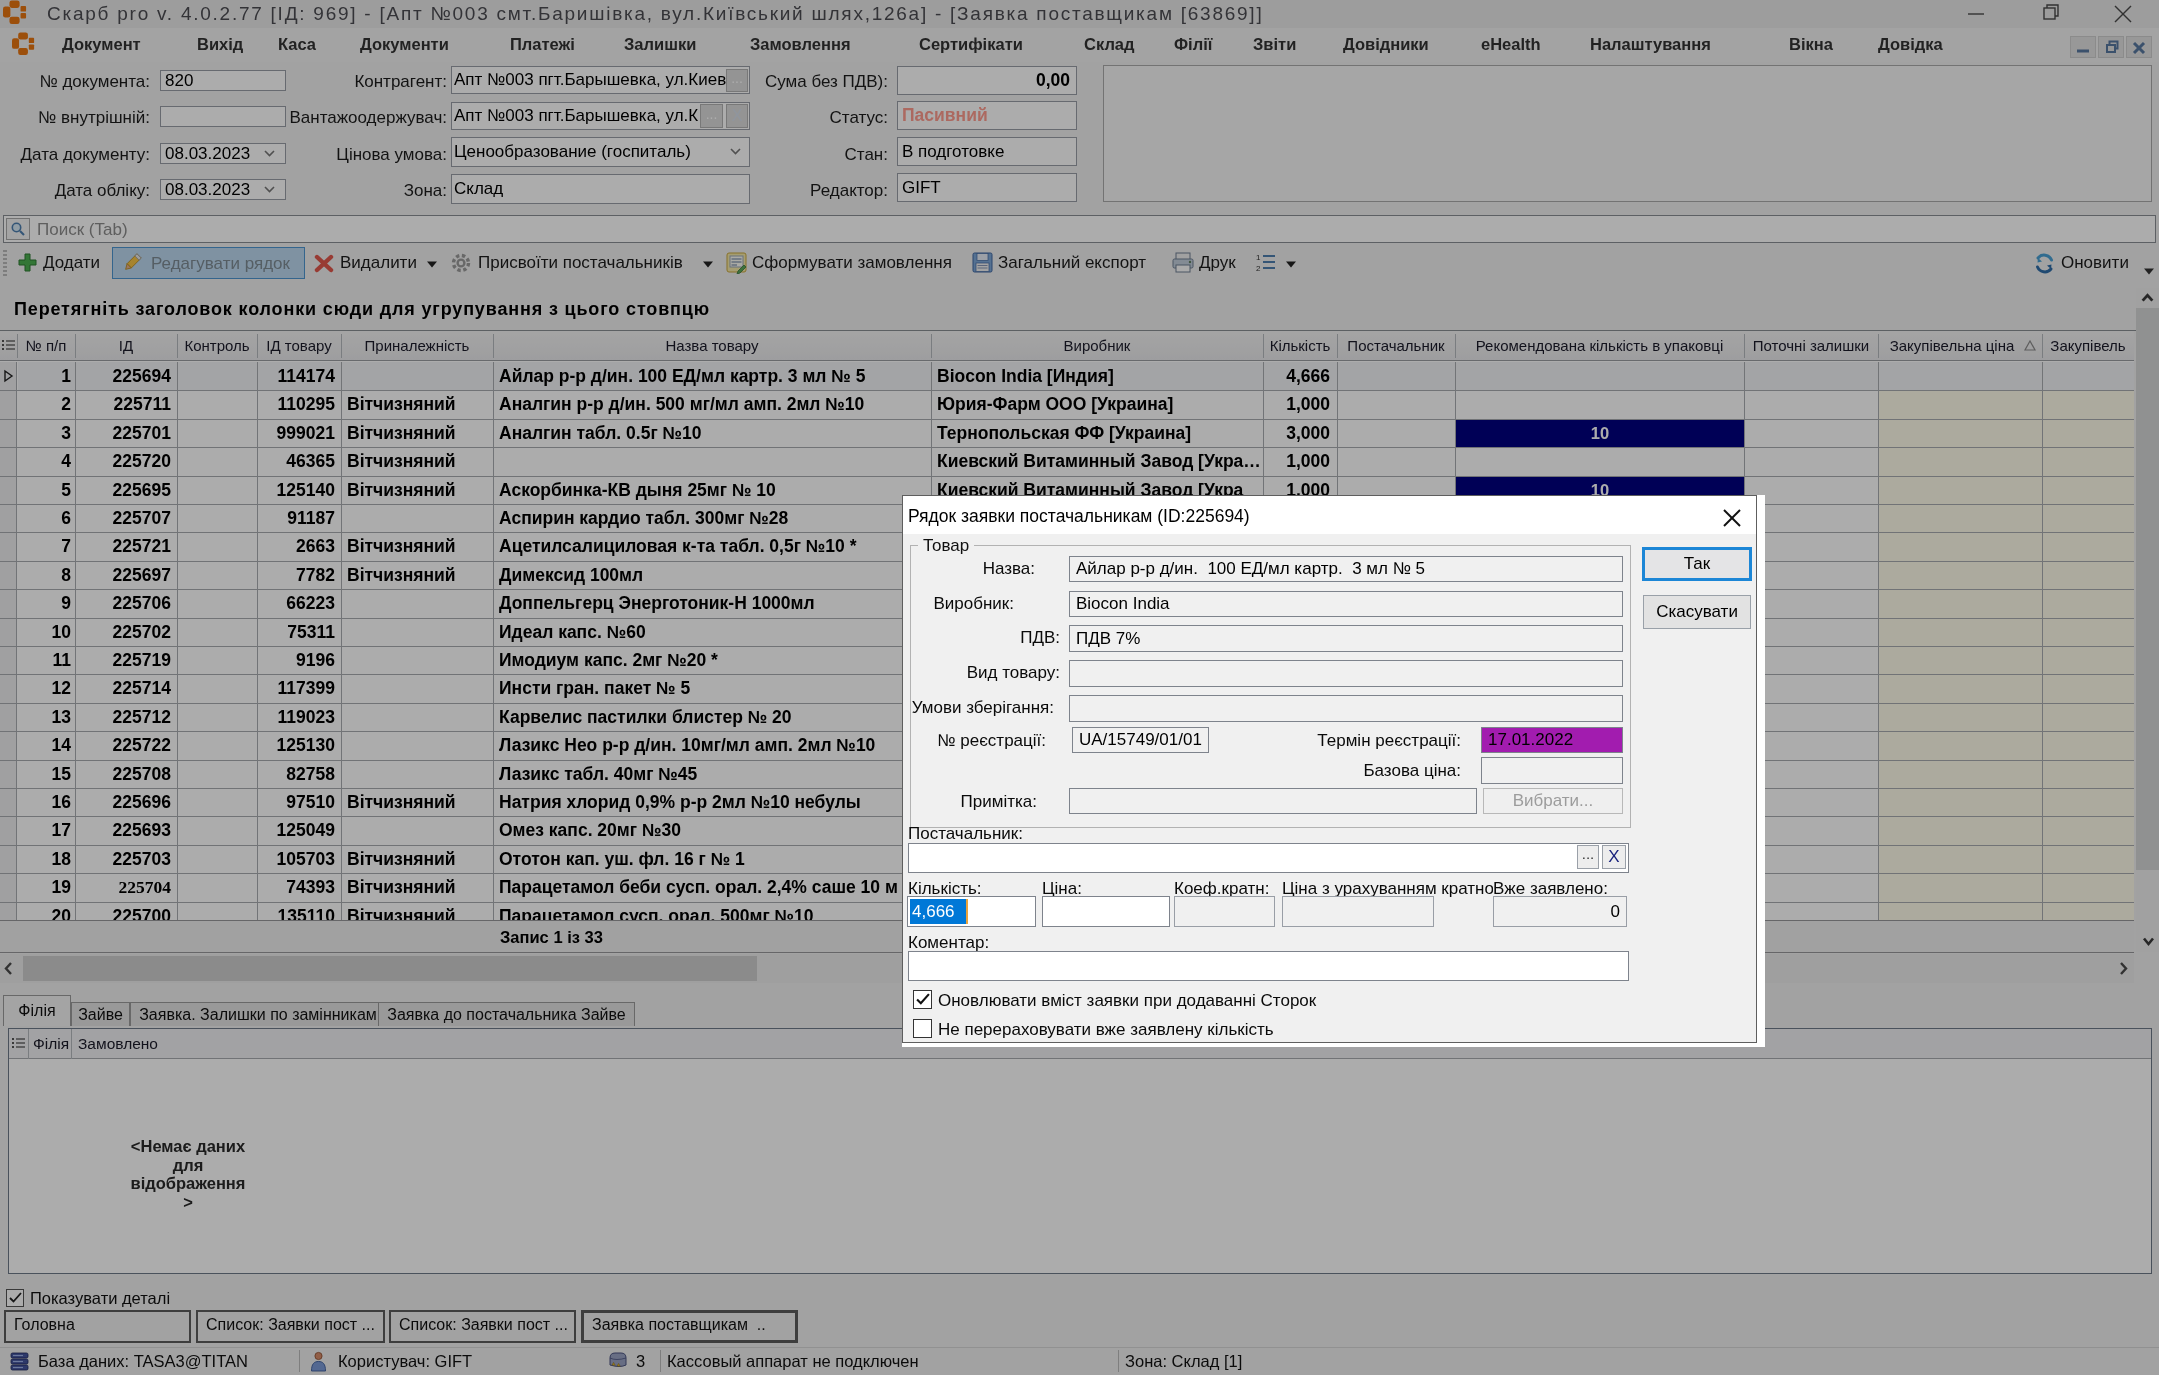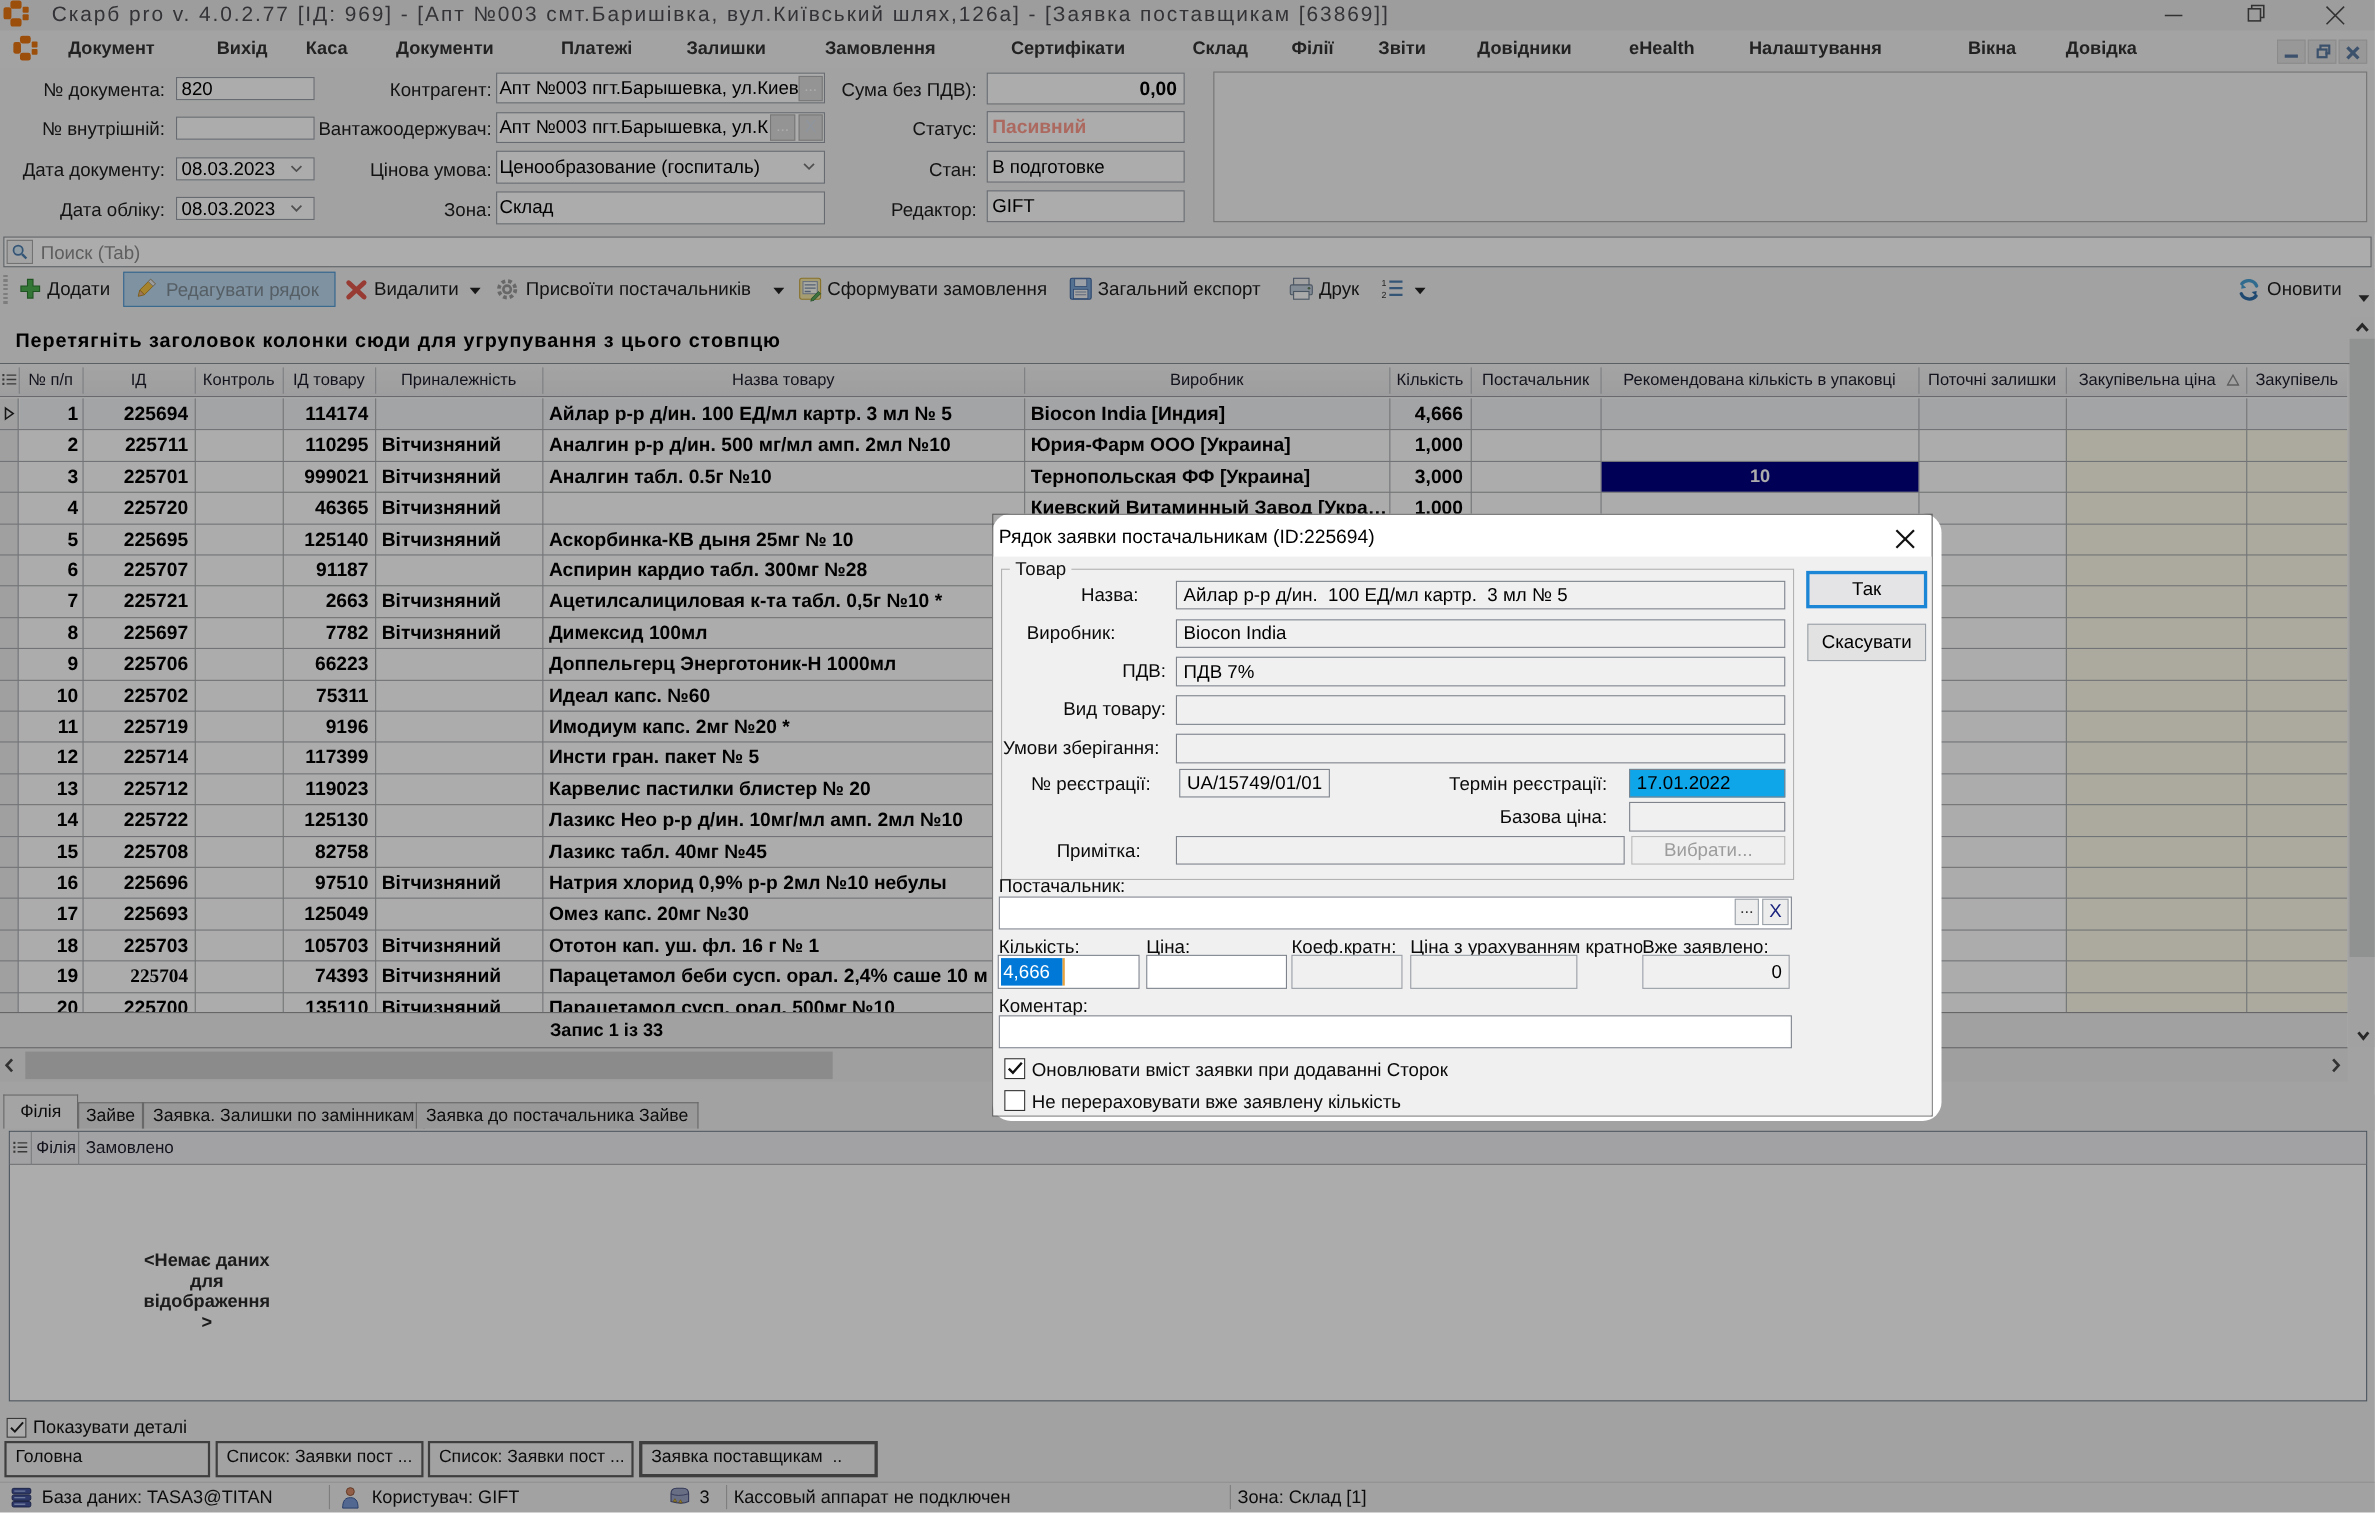--- a/index.html
+++ b/index.html
@@ -492,21 +492,21 @@
       <path d="M6 15 l1.6-2.6 1.6 2.9 z" fill="#E8C030" stroke="#8A6A10" stroke-width="0.5"></path>
       <path d="M11 16 l1.6-2.6 1.6 2.9 z" fill="#E8C030" stroke="#8A6A10" stroke-width="0.5"></path>
     </svg>
 <div class="a" style="left:636px;top:1352px;font-size:16.5px;color:#111;">3</div>
 <div class="a" style="left:660px;top:1350px;width:1px;height:22px;background:#BBB;"></div>
 <div class="a" style="left:667px;top:1352px;font-size:16.5px;color:#111;">Кассовый аппарат не подключен</div>
 <div class="a" style="left:1118px;top:1350px;width:1px;height:22px;background:#BBB;"></div>
 <div class="a" style="left:1125px;top:1352px;font-size:16.5px;color:#111;">Зона: Склад [1]</div>
 </div>
 
-<div class="a" id="dlg" style="left:902px;top:467px;width:863px;height:552px;background:#fff;font-size:17px;border-radius:17px;">
+<div class="a" id="dlg" style="left:902px;top:495px;width:863px;height:552px;background:#fff;font-size:17px;">
 <div class="a" style="left:0;top:0;width:855px;height:548px;border:1px solid #5E5E5E;"></div>
 <div class="a" style="left:6px;top:11px;font-size:17.5px;color:#000;">Рядок заявки постачальникам (ID:225694)</div>
 <svg class="a" style="left:820px;top:13px" width="20" height="20" viewBox="0 0 20 20">
       <g stroke="#111" stroke-width="2">
         <line x1="2" y1="2" x2="18" y2="18"></line>
         <line x1="18" y1="2" x2="2" y2="18"></line>
       </g>
     </svg>
 <div class="a" style="left:1px;top:39px;width:853px;height:508px;background:#F0F0F0;"></div>
 <div class="a" style="left:8px;top:50px;width:721px;height:283px;border:1px solid #B2B2B2;"></div>
@@ -517,21 +517,21 @@
 <div class="a" style="left:167px;top:96px;width:554px;height:26px;background:#F0F0F0;border:1px solid #7E838C;padding:0 6px;line-height:24px;color:#000;white-space:nowrap;overflow:hidden;">Biocon India</div>
 <div class="a" style="left:-262px;top:133px;width:420px;text-align:right;color:#0a0a0a;white-space:nowrap;">ПДВ:</div>
 <div class="a" style="left:167px;top:130px;width:554px;height:27px;background:#F0F0F0;border:1px solid #7E838C;padding:0 6px;line-height:25px;color:#000;white-space:nowrap;overflow:hidden;">ПДВ 7%</div>
 <div class="a" style="left:-262px;top:168px;width:420px;text-align:right;color:#0a0a0a;white-space:nowrap;">Вид товару:</div>
 <div class="a" style="left:167px;top:165px;width:554px;height:27px;background:#F0F0F0;border:1px solid #7E838C;padding:0 6px;line-height:25px;color:#000;white-space:nowrap;overflow:hidden;"></div>
 <div class="a" style="left:-268px;top:203px;width:420px;text-align:right;color:#0a0a0a;white-space:nowrap;">Умови зберігання:</div>
 <div class="a" style="left:167px;top:200px;width:554px;height:27px;background:#F0F0F0;border:1px solid #7E838C;padding:0 6px;line-height:25px;color:#000;white-space:nowrap;overflow:hidden;"></div>
 <div class="a" style="left:-276px;top:236px;width:420px;text-align:right;color:#0a0a0a;white-space:nowrap;">№ реєстрації:</div>
 <div class="a" style="left:170px;top:232px;width:137px;height:26px;background:#F0F0F0;border:1px solid #7E838C;padding:0 6px;line-height:24px;color:#000;white-space:nowrap;overflow:hidden;">UA/15749/01/01</div>
 <div class="a" style="left:139px;top:236px;width:420px;text-align:right;color:#0a0a0a;white-space:nowrap;">Термін реєстрації:</div>
-<div class="a" style="left:579px;top:232px;width:142px;height:26px;background:#0ea5e9;border:1px solid #7E838C;padding:0 6px;line-height:24px;color:#000;white-space:nowrap;overflow:hidden;">17.01.2022</div>
+<div class="a" style="left:579px;top:232px;width:142px;height:26px;background:#a21caf;border:1px solid #7E838C;padding:0 6px;line-height:24px;color:#000;white-space:nowrap;overflow:hidden;">17.01.2022</div>
 <div class="a" style="left:139px;top:266px;width:420px;text-align:right;color:#0a0a0a;white-space:nowrap;">Базова ціна:</div>
 <div class="a" style="left:579px;top:262px;width:142px;height:27px;background:#F0F0F0;border:1px solid #7E838C;padding:0 6px;line-height:25px;color:#000;white-space:nowrap;overflow:hidden;"></div>
 <div class="a" style="left:-285px;top:297px;width:420px;text-align:right;color:#0a0a0a;white-space:nowrap;">Примітка:</div>
 <div class="a" style="left:167px;top:293px;width:408px;height:26px;background:#F0F0F0;border:1px solid #7E838C;padding:0 6px;line-height:24px;color:#000;white-space:nowrap;overflow:hidden;"></div>
 <div class="a" style="left:581px;top:293px;width:140px;height:26px;background:#EFEFEF;border:1px solid #B8B8B8;color:#9C9C9C;text-align:center;line-height:24px;">Вибрати...</div>
 <div class="a" style="left:740px;top:52px;width:110px;height:34px;background:#E4E4E6;border:3px solid #1C86D6;color:#000;text-align:center;line-height:28px;">Так</div>
 <div class="a" style="left:741px;top:100px;width:108px;height:34px;background:#E2E2E2;border:1px solid #99A0A8;color:#000;text-align:center;line-height:32px;">Скасувати</div>
 <div class="a" style="left:6px;top:329px;color:#0a0a0a;">Постачальник:</div>
 <div class="a" style="left:6px;top:348px;width:721px;height:30px;background:#fff;border:1px solid #7E838C;"></div>
 <div class="a" style="left:675px;top:350px;width:22px;height:24px;background:#EDEDED;border:1px solid #9AA0A8;color:#333;text-align:center;line-height:16px;font-size:15px;">...</div>

